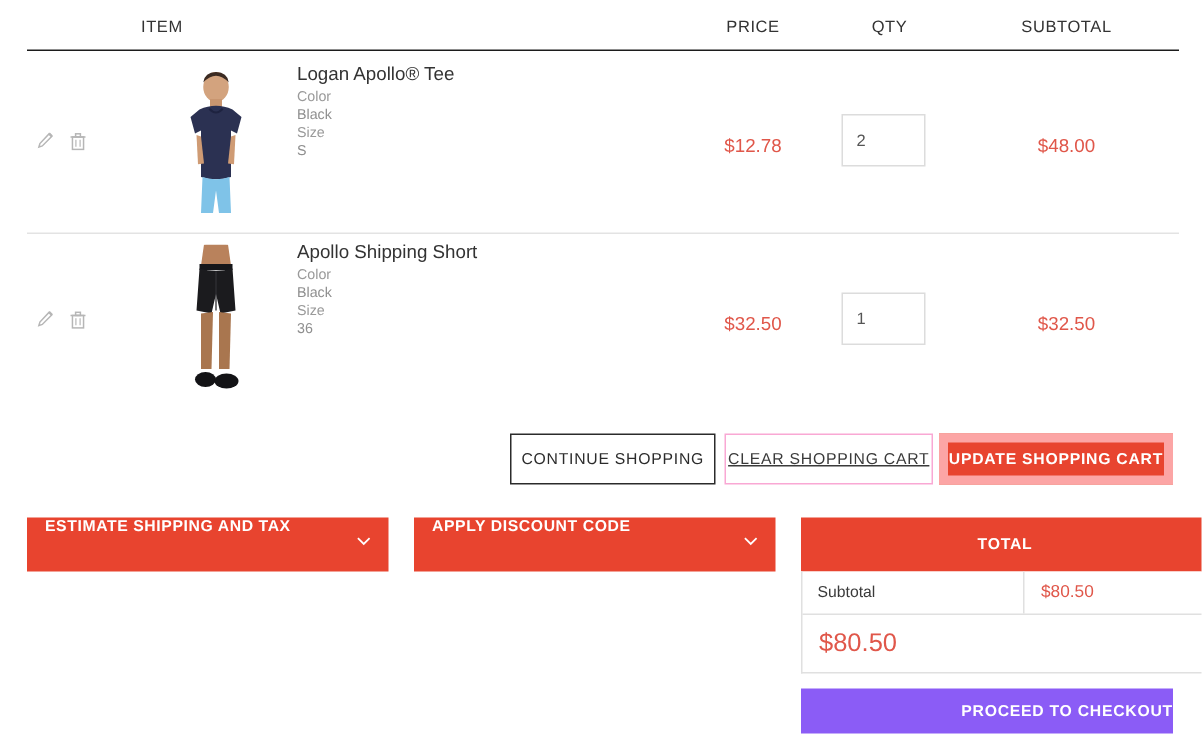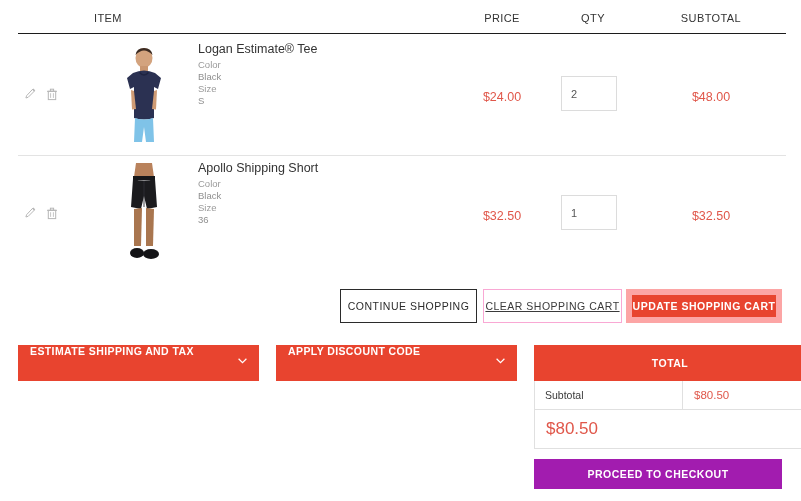--- a/index.html
+++ b/index.html
@@ -121,22 +121,22 @@
   .t-row.ordertotal { height: 38px; }
   .t-label { flex: 0 0 148px; padding-left: 10px; border-right: 1px solid #e0e0e0; height: 100%; display: flex; align-items: center; }
   .t-value { flex: 1; padding-left: 11px; }
   .subtotal .t-label { font-size: 10.5px; color: #3a3a3a; }
   .subtotal .t-value { font-size: 11.5px; color: #e0574a; }
   .ordertotal .t-label { font-size: 15.5px; color: #1c1c1c; }
   .ordertotal .t-value { font-size: 17px; color: #e0574a; }
 
   .btn-checkout {
     position: absolute; left: 534px; top: 459px; width: 248px; height: 30px;
-    background: #a21caf; color: #fff; border: none;
-    display: flex; align-items: center; justify-content: center;
+    background: #8b5cf6; color: #fff; border: none;
+    display: flex; align-items: center; justify-content: flex-end;
     font-family: "Liberation Sans", sans-serif;
     font-size: 10.5px; font-weight: bold; letter-spacing: .5px; text-transform: uppercase;
     cursor: pointer;
   }
 </style>
 </head>
 <body>
 
 <div class="page">
 
@@ -180,28 +180,28 @@
         <path d="M33.5 28.5 q4.5 5 9 0" fill="none" stroke="#1e2340" stroke-width="1.4"></path>
 
         <path d="M25 46 l3 1 l2 18 l-4 .5 Z" fill="#cf9b74"></path>
         <path d="M51 46 l-3 1 l-2 18 l4 .5 Z" fill="#cf9b74"></path>
 
         <path d="M29 74 q9 3 18 0 l1 24 l-8 0 l-2 -15 l-2 15 l-8 0 Z" fill="#7fc3e8"></path>
       </svg>
     </div>
 
     <div class="prod-info">
-      <div class="prod-name">Logan Estimate® Tee</div>
+      <div class="prod-name">Logan Apollo® Tee</div>
       <div class="opt-label">Color</div>
       <div class="opt-value">Black</div>
       <div class="opt-label">Size</div>
       <div class="opt-value">S</div>
     </div>
 
-    <div class="cell-price">$24.00</div>
+    <div class="cell-price">$12.78</div>
     <input class="qty-box" type="text" value="2" style="">
     <div class="cell-subtotal">$48.00</div>
   </div>
 
   <div class="cart-row r2">
 
     <div class="row-actions">
       <a class="icon-btn" title="Edit">
         <svg width="12" height="13" viewBox="0 0 12 13">
           <path d="M8.8 1.1 L10.6 2.9 L4.2 9.3 L1.9 10 L2.6 7.7 Z" fill="none" stroke="#8a8a8a" stroke-width="1"></path>

